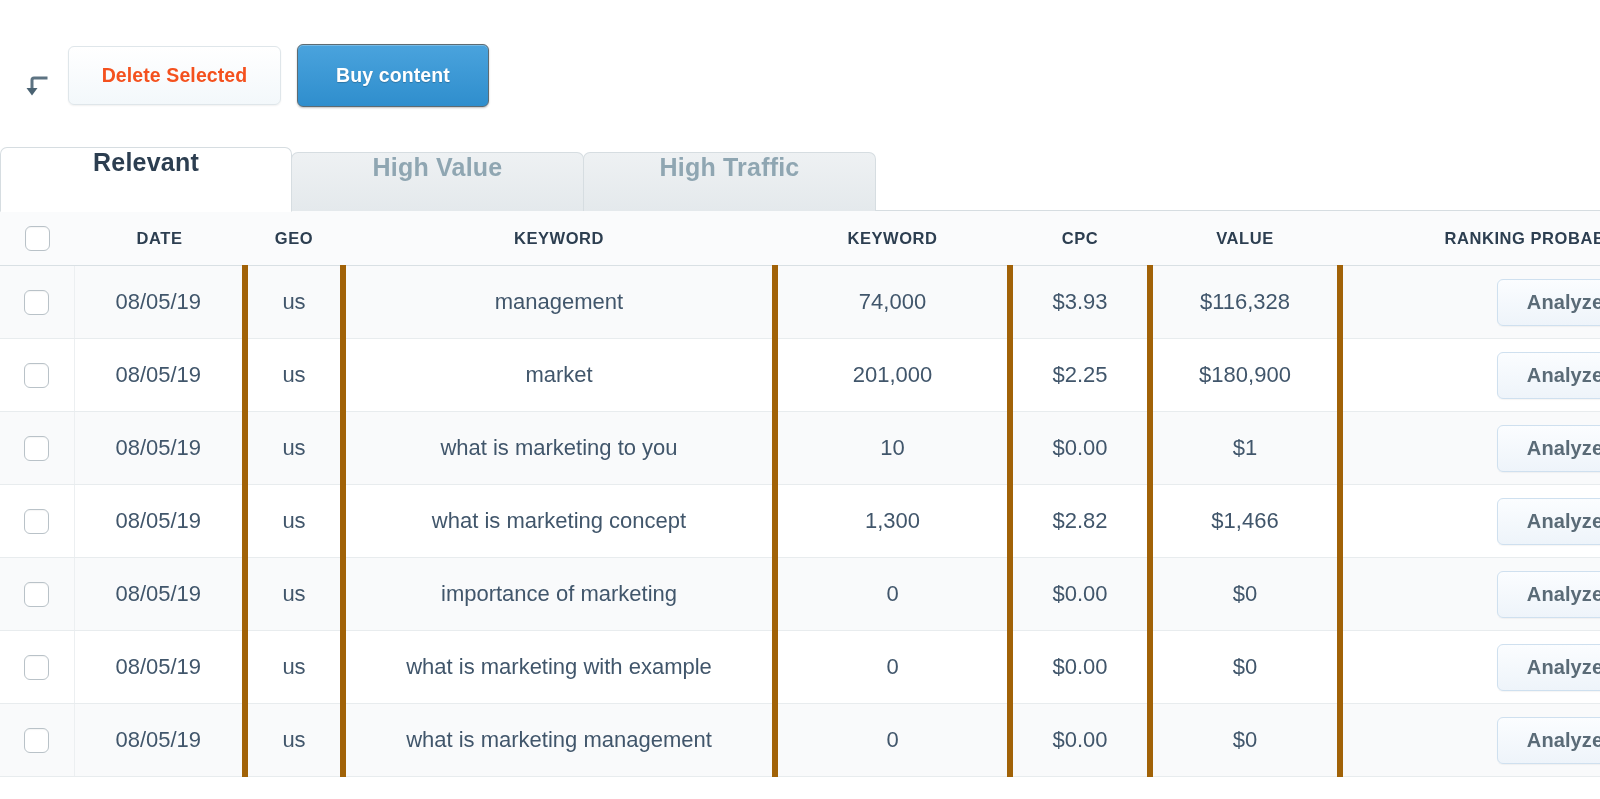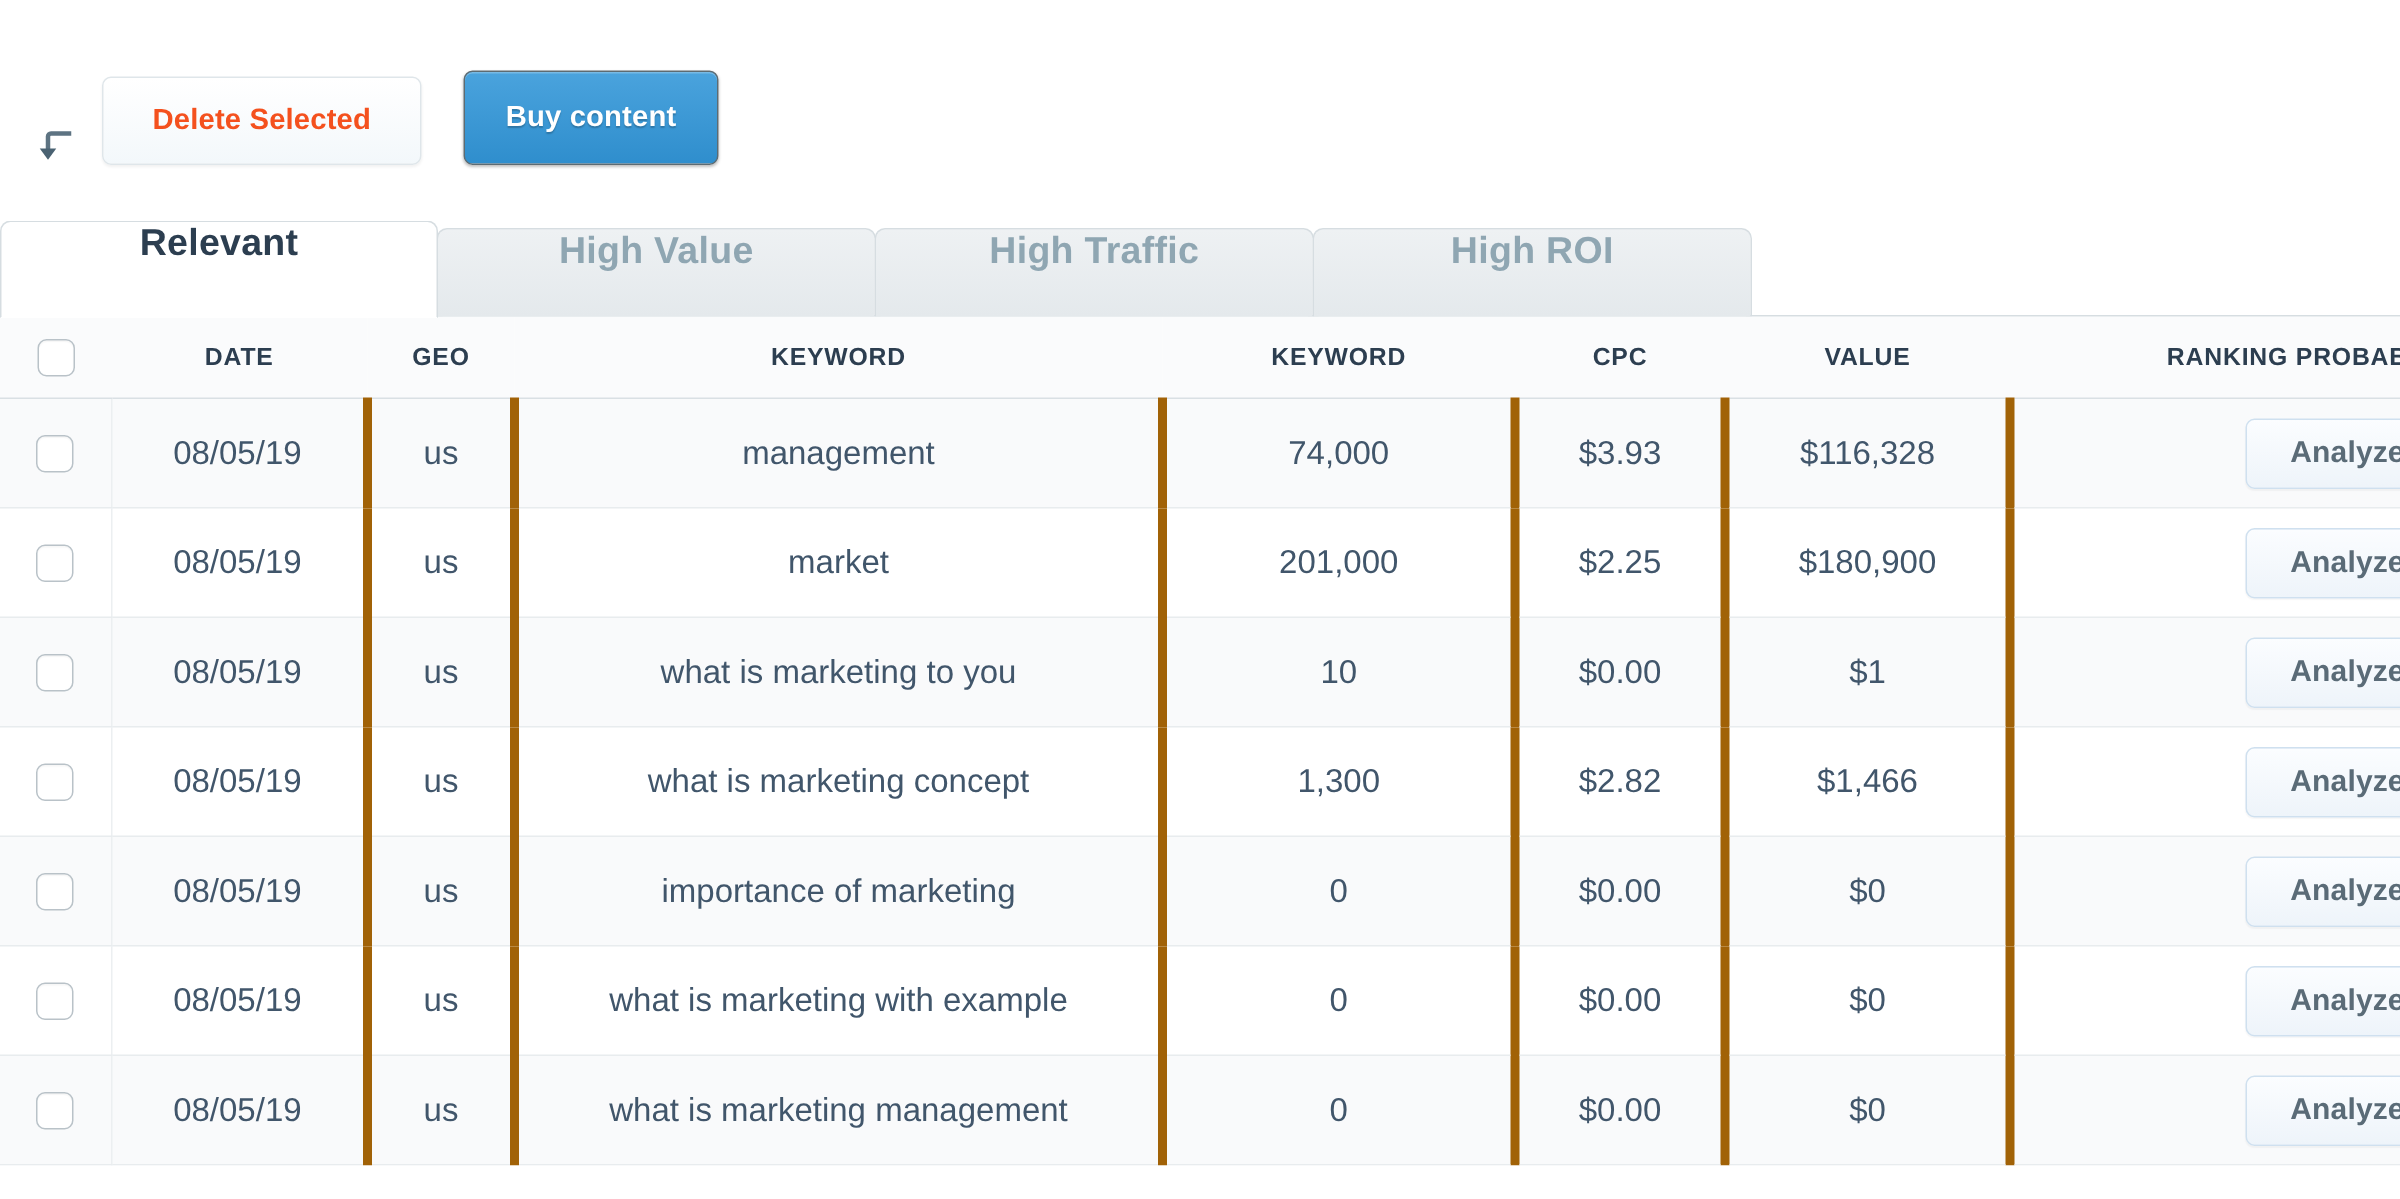--- a/index.html
+++ b/index.html
@@ -14,21 +14,21 @@
   body {
     font-family: "Liberation Sans", sans-serif;
     -webkit-font-smoothing: antialiased;
   }
 
   
   #toolbar {
     position: relative;
     height: 110px;
     display: flex;
-    align-items: flex-end;
+    align-items: center;
     padding-top: 40px;
     box-sizing: border-box;
   }
   #return-arrow-icon {
     width: 26px;
     height: 26px;
     margin-left: 22px;
     margin-top: 22px;
     flex: 0 0 auto;
     display: block;
@@ -48,22 +48,22 @@
   #delete-selected-button {
     margin-left: 20px;
     width: 213px;
     height: 59px;
     color: #f4511e;
     background: linear-gradient(180deg,#ffffff 0%,#f3f8fb 100%);
     border: 1px solid #dfe6ea;
     box-shadow: 0 1px 2px rgba(0,0,0,0.06);
   }
   #buy-content-button {
-    margin-left: 28px;
-    width: 170px;
+    margin-left: 16px;
+    width: 192px;
     height: 63px;
     color: #ffffff;
     background: linear-gradient(180deg,#4aa3dd 0%,#2f8ecd 100%);
     border: 1px solid #5d6b72;
     box-shadow: 0 1px 2px rgba(0,0,0,0.25), inset 0 1px 0 rgba(255,255,255,0.25);
     text-shadow: 0 1px 1px rgba(0,0,0,0.22);
   }
 
   
   #tabs-strip {
@@ -220,23 +220,20 @@
 
 <div id="tabs-strip">
   <div class="tab active">
     <span>Relevant</span>
   </div>
   <div class="tab inactive">
     <span>High Value</span>
   </div>
   <div class="tab inactive">
     <span>High Traffic</span>
-  </div>
-  <div class="tab inactive">
-    <span>High ROI</span>
   </div>
 </div>
 
 <div id="table-wrap">
   <table class="kw-table">
     <colgroup>
       <col class="c-check">
         <col class="c-date">
         <col class="c-geo">
         <col class="c-kw">

